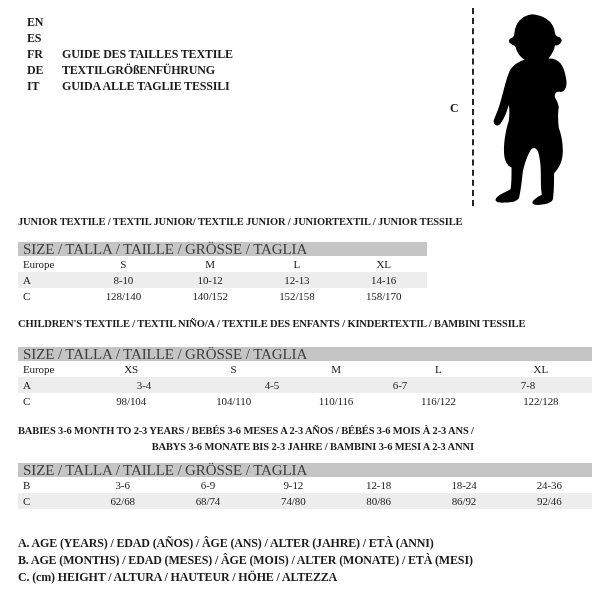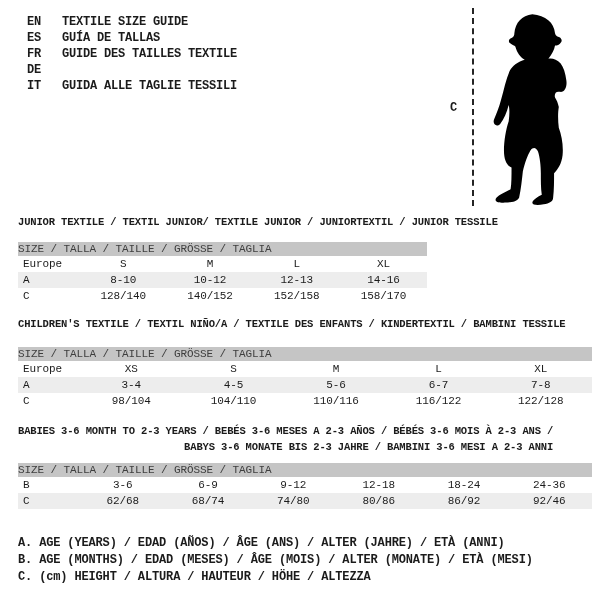--- a/index.html
+++ b/index.html
@@ -1,63 +1,62 @@
 <!DOCTYPE html>
 <html style="--text: #1b1b1b; --header_bg: #c5c5c5; --header_text: #3e3e3e; --stripe_bg: #ededed; --silhouette: #000000;"><head>
 <meta charset="utf-8">
 <style>
   html,body{margin:0;padding:0;background:#fff;}
   .page{
     position:relative;width:600px;height:600px;background:#fff;overflow:hidden;
-    font-family:Liberation Mono, monospace;color:var(--text,#1b1b1b);
+    font-family:Liberation Serif, serif;color:var(--text,#1b1b1b);
     -webkit-font-smoothing:antialiased;
   }
   
   .langs{position:absolute;left:27px;top:14px;font-size:12px;font-weight:bold;line-height:16px;letter-spacing:-0.2px;}
   .lang-row{display:flex;white-space:nowrap;}
   .lang-code{width:35px;}
   
   .fig-line{position:absolute;left:472px;top:8px;height:198px;width:0;border-left:2px dashed #242424;}
   .fig-c{position:absolute;left:450px;top:101px;font-size:12px;font-weight:bold;}
   .baby{position:absolute;left:486px;top:4px;}
   
   .sec-title{position:absolute;left:18px;font-size:10.5px;font-weight:bold;letter-spacing:-0.15px;white-space:nowrap;line-height:16px;text-align:right;}
   
   .table{position:absolute;left:18px;font-size:11px;letter-spacing:-0.1px;}
-  .thead{background:var(--header_bg,#c5c5c5);color:var(--header_text,#3f3f3f);height:14px;line-height:14px;font-size:11px;}
+  .thead{background:var(--header_bg,#c5c5c5);color:var(--header_text,#3f3f3f);height:14px;line-height:14px;padding-left:5px;font-size:15px;}
   .trow{display:flex;height:16px;line-height:16px;align-items:center;}
   .trow.stripe{background:var(--stripe_bg,#ededed);}
   .tlabel{width:62px;padding-left:5px;box-sizing:border-box;}
   .tcell{flex:1;text-align:center;}
   .w-junior{width:409px;}
   .w-wide{width:574px;}
   
   .footnotes{position:absolute;left:18px;top:535px;font-size:12px;font-weight:bold;line-height:17px;letter-spacing:-0.15px;white-space:nowrap;}
   .baby path{fill:var(--silhouette,#000);}
 </style>
 </head>
 <body>
 
 <div class="page">
 
   <div class="langs">
     <div class="lang-row">
       <span class="lang-code">EN</span>
-      <span>TEXTILE SIZE GUIDE</span>
     </div>
     <div class="lang-row">
       <span class="lang-code">ES</span>
-      <span>GUÍA DE TALLAS</span>
     </div>
     <div class="lang-row">
       <span class="lang-code">FR</span>
       <span>GUIDE DES TAILLES TEXTILE</span>
     </div>
     <div class="lang-row">
       <span class="lang-code">DE</span>
+      <span>TEXTILGRÖßENFÜHRUNG</span>
     </div>
     <div class="lang-row">
       <span class="lang-code">IT</span>
       <span>GUIDA ALLE TAGLIE TESSILI</span>
     </div>
   </div>
 
   <div class="fig-line"></div>
   <div class="fig-c">C</div>
   <svg class="baby" viewBox="0 0 110 210" width="104" height="204" xmlns="http://www.w3.org/2000/svg">
@@ -107,21 +106,20 @@
       <span class="tcell">XS</span>
       <span class="tcell">S</span>
       <span class="tcell">M</span>
       <span class="tcell">L</span>
       <span class="tcell">XL</span>
     </div>
     <div class="trow stripe">
       <span class="tlabel">A</span>
       <span class="tcell">3-4</span>
       <span class="tcell">4-5</span>
-      <span class="tcell">5-6</span>
       <span class="tcell">6-7</span>
       <span class="tcell">7-8</span>
     </div>
     <div class="trow">
       <span class="tlabel">C</span>
       <span class="tcell">98/104</span>
       <span class="tcell">104/110</span>
       <span class="tcell">110/116</span>
       <span class="tcell">116/122</span>
       <span class="tcell">122/128</span>

